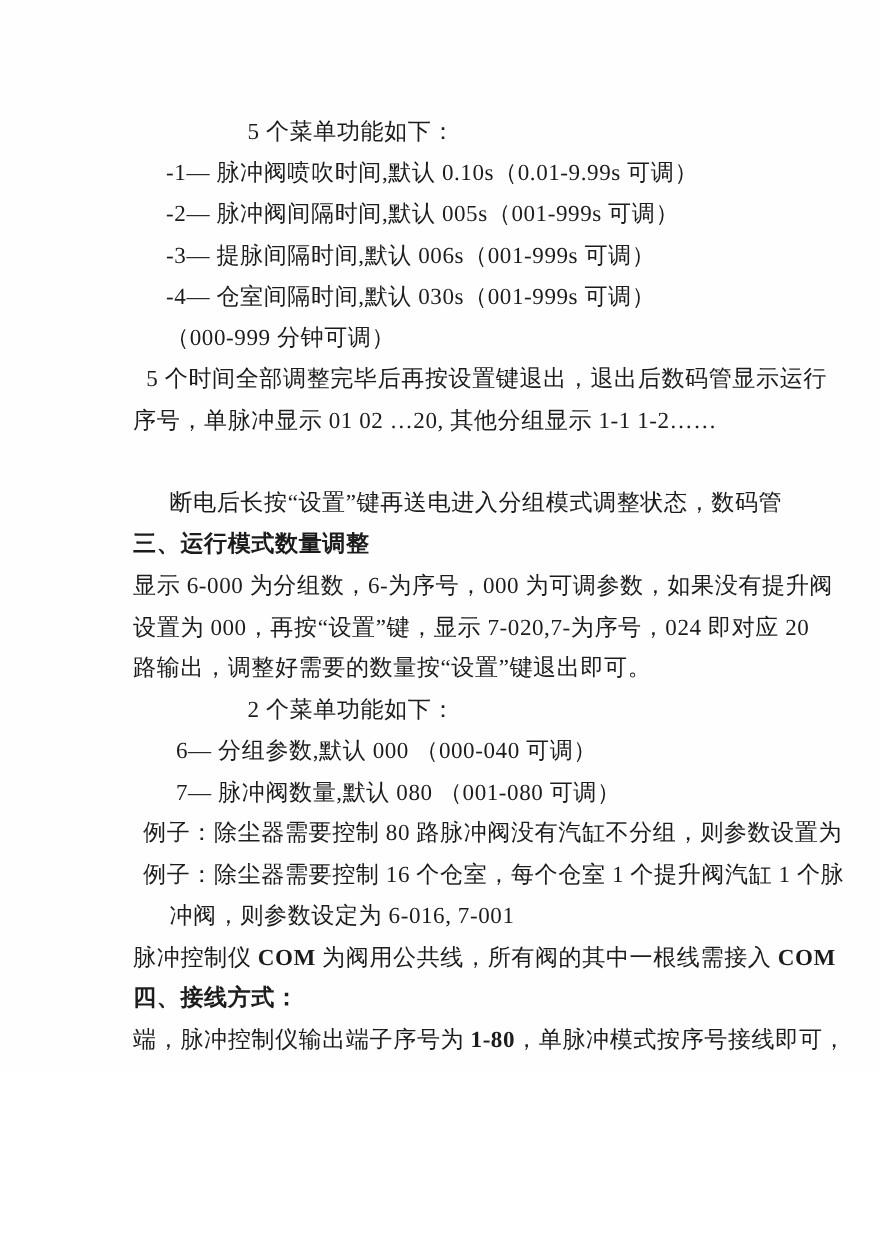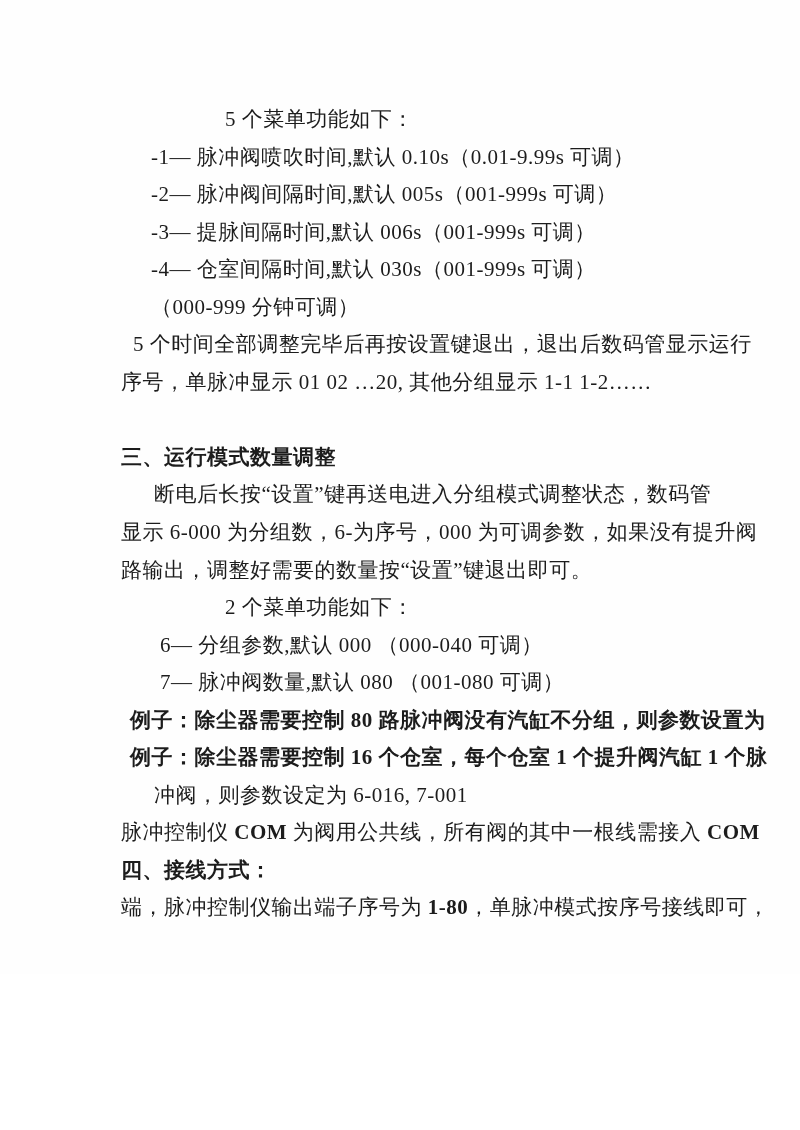--- a/index.html
+++ b/index.html
@@ -18,21 +18,21 @@
     padding: 101px 100px 0 121px;
   }
   .line {
     font-size: 21px;
     line-height: 37.55px;
     height: 37.55px;
     white-space: nowrap;
     letter-spacing: 0.5px;
   }
   .spacer { height: 37.55px; }
-  .ind-9   { margin-left: 9px; font-weight: bold; }
+  .ind-9   { margin-left: 9px; }
   .ind-12  { margin-left: 12px; }
   .ind-33  { margin-left: 33px; }
   .ind-63  { margin-left: 63px; }
   .ind-67  { margin-left: 39px; }
   .ind-104 { margin-left: 104px; }
   .m5 { display: flex; margin-left: 30px; }
   .m5 .lbl { min-width: 258px; }
   .heading { font-weight: bold; }
   .b { font-weight: bold; }
   .footer {
@@ -70,23 +70,24 @@
   </div>
   <div class="line ind-63 m5">
       <span class="rng">（000-999 分钟可调）</span>
   </div>
 
   <div class="line ind-12">5 个时间全部调整完毕后再按设置键退出，退出后数码管显示运行</div>
   <div class="line">序号，单脉冲显示 01 02 …20, 其他分组显示 1-1 1-2……</div>
 
   <div class="spacer"></div>
 
+  <div class="line ind-33">断电后长按“设置”键再送电进入分组模式调整状态，数码管</div>
   <div class="line heading">三、运行模式数量调整</div>
-  <div class="line ind-33">断电后长按“设置”键再送电进入分组模式调整状态，数码管</div>
   <div class="line">显示 6-000 为分组数，6-为序号，000 为可调参数，如果没有提升阀</div>
+  <div class="line">设置为 000，再按“设置”键，显示 7-020,7-为序号，024 即对应 20</div>
   <div class="line">路输出，调整好需要的数量按“设置”键退出即可。</div>
 
   <div class="line ind-104">2 个菜单功能如下：</div>
   <div class="line ind-67">6— 分组参数,默认 000 （000-040 可调）</div>
   <div class="line ind-67">7— 脉冲阀数量,默认 080 （001-080 可调）</div>
 
   <div class="line ind-9">例子：除尘器需要控制 80 路脉冲阀没有汽缸不分组，则参数设置为</div>
   <div class="line ind-9">例子：除尘器需要控制 16 个仓室，每个仓室 1 个提升阀汽缸 1 个脉</div>
   <div class="line ind-33">冲阀，则参数设定为 6-016, 7-001</div>
 

